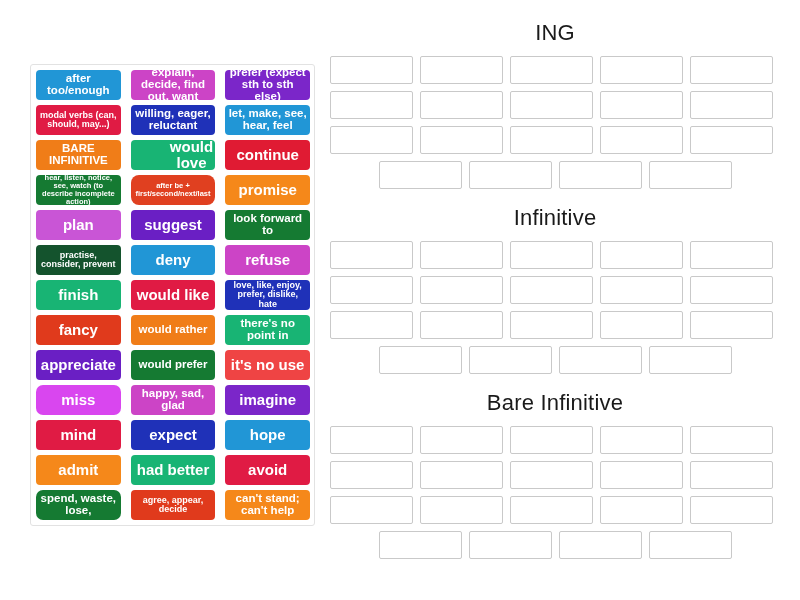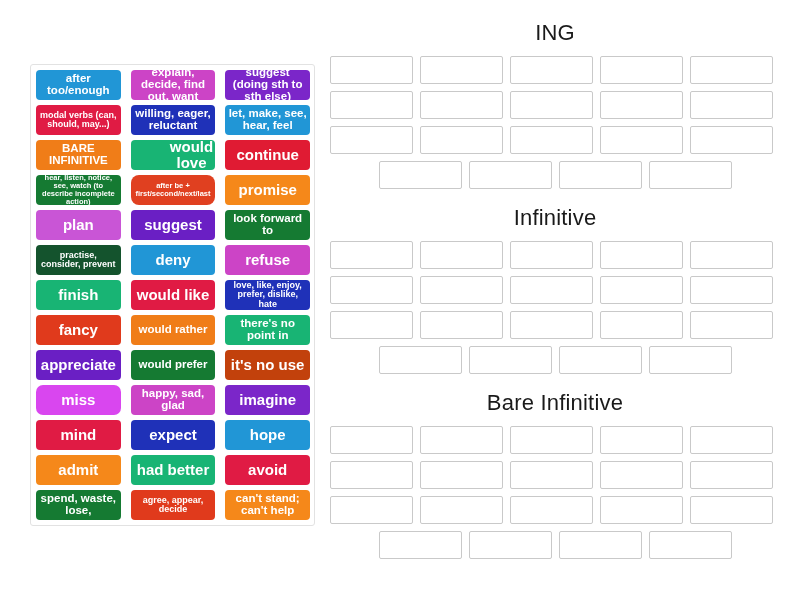--- a/index.html
+++ b/index.html
@@ -87,21 +87,21 @@
 </style>
 </head>
 <body>
 
 <div id="app">
 
   <div id="tile-panel">
     <div id="tile-grid">
         <div class="tile s-md" style="background: rgb(33, 150, 214);">after too/enough</div>
         <div class="tile s-md" style="background: rgb(204, 68, 198);">explain, decide, find out, want</div>
-        <div class="tile s-md" style="background: rgb(123, 38, 201);">suggest (doing sth to sth else)</div>
+        <div class="tile s-md" style="background: rgb(123, 38, 201);">prefer (expect sth to sth else)</div>
         <div class="tile s-sm" style="background: rgb(224, 27, 68);">modal verbs (can, should, may...)</div>
         <div class="tile s-md" style="background: rgb(31, 49, 184);">willing, eager, reluctant</div>
         <div class="tile s-md" style="background: rgb(33, 150, 214);">let, make, see, hear, feel</div>
         <div class="tile s-md" style="background: rgb(240, 125, 24);">BARE INFINITIVE</div>
         <div class="tile s-lg" style="background: rgb(24, 180, 116); padding-left: 40px;">would love</div>
         <div class="tile s-lg" style="background: rgb(224, 27, 51);">continue</div>
         <div class="tile s-xs" style="background: rgb(21, 122, 50);">hear, listen, notice, see, watch (to describe incomplete action)</div>
         <div class="tile s-xs" style="background: rgb(224, 64, 32); border-radius: 8px;">after be + first/second/next/last</div>
         <div class="tile s-lg" style="background: rgb(245, 136, 26);">promise</div>
         <div class="tile s-lg" style="background: rgb(201, 85, 214);">plan</div>
@@ -111,31 +111,31 @@
         <div class="tile s-lg" style="background: rgb(33, 150, 214);">deny</div>
         <div class="tile s-lg" style="background: rgb(204, 68, 198);">refuse</div>
         <div class="tile s-lg" style="background: rgb(24, 180, 116);">finish</div>
         <div class="tile s-lg" style="background: rgb(224, 27, 68);">would like</div>
         <div class="tile s-sm" style="background: rgb(31, 49, 184);">love, like, enjoy, prefer, dislike, hate</div>
         <div class="tile s-lg" style="background: rgb(224, 58, 28);">fancy</div>
         <div class="tile s-md" style="background: rgb(240, 125, 24);">would rather</div>
         <div class="tile s-md" style="background: rgb(24, 180, 116);">there's no point in</div>
         <div class="tile s-lg" style="background: rgb(106, 31, 196);">appreciate</div>
         <div class="tile s-md" style="background: rgb(21, 122, 50);">would prefer</div>
-        <div class="tile s-lg" style="background: #c2410c;">it's no use</div>
+        <div class="tile s-lg" style="background: #ef4444;">it's no use</div>
         <div class="tile s-lg" style="background: #d946ef; border-radius: 7px;">miss</div>
         <div class="tile s-md" style="background: rgb(204, 68, 198);">happy, sad, glad</div>
         <div class="tile s-lg" style="background: rgb(123, 38, 201);">imagine</div>
         <div class="tile s-lg" style="background: rgb(224, 27, 68);">mind</div>
         <div class="tile s-lg" style="background: rgb(31, 49, 184);">expect</div>
         <div class="tile s-lg" style="background: rgb(33, 150, 214);">hope</div>
         <div class="tile s-lg" style="background: rgb(245, 136, 26);">admit</div>
         <div class="tile s-lg" style="background: rgb(24, 180, 116);">had better</div>
         <div class="tile s-lg" style="background: rgb(224, 27, 68);">avoid</div>
-        <div class="tile s-md" style="background: rgb(21, 122, 50);">spend, waste, lose,</div>
+        <div class="tile s-md" style="background: rgb(21, 122, 50); border-radius: 7px;">spend, waste, lose,</div>
         <div class="tile s-sm" style="background: rgb(224, 58, 28);">agree, appear, decide</div>
         <div class="tile s-md" style="background: rgb(245, 136, 26);">can't stand; can't help</div>
       </div>
   </div>
 
   <section class="zone" id="zone-ing">
     <h2 class="zone-title">ING</h2>
     <div class="zone-slots">
         <div class="slot-row">
           <div class="slot"></div>

